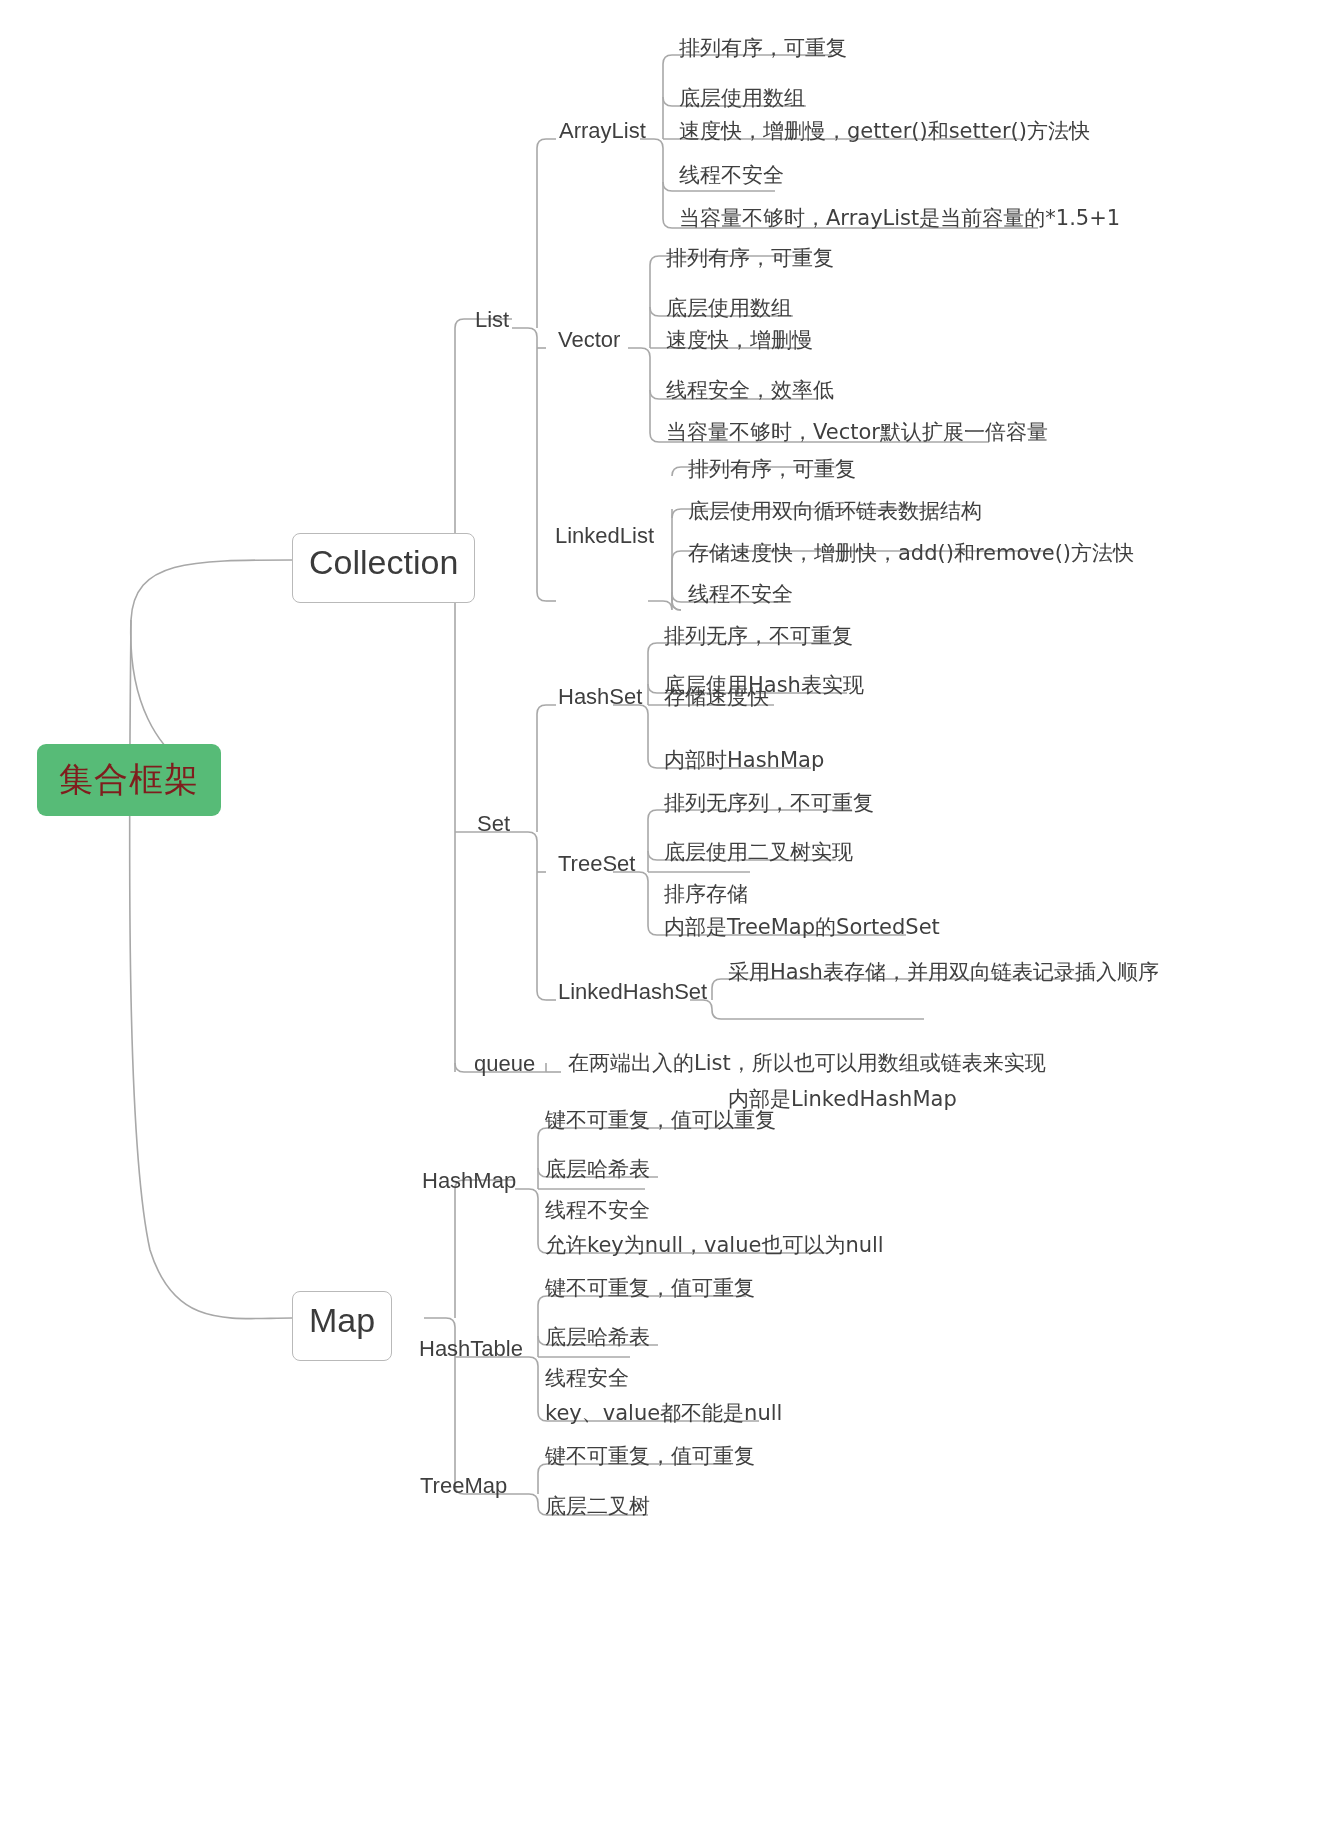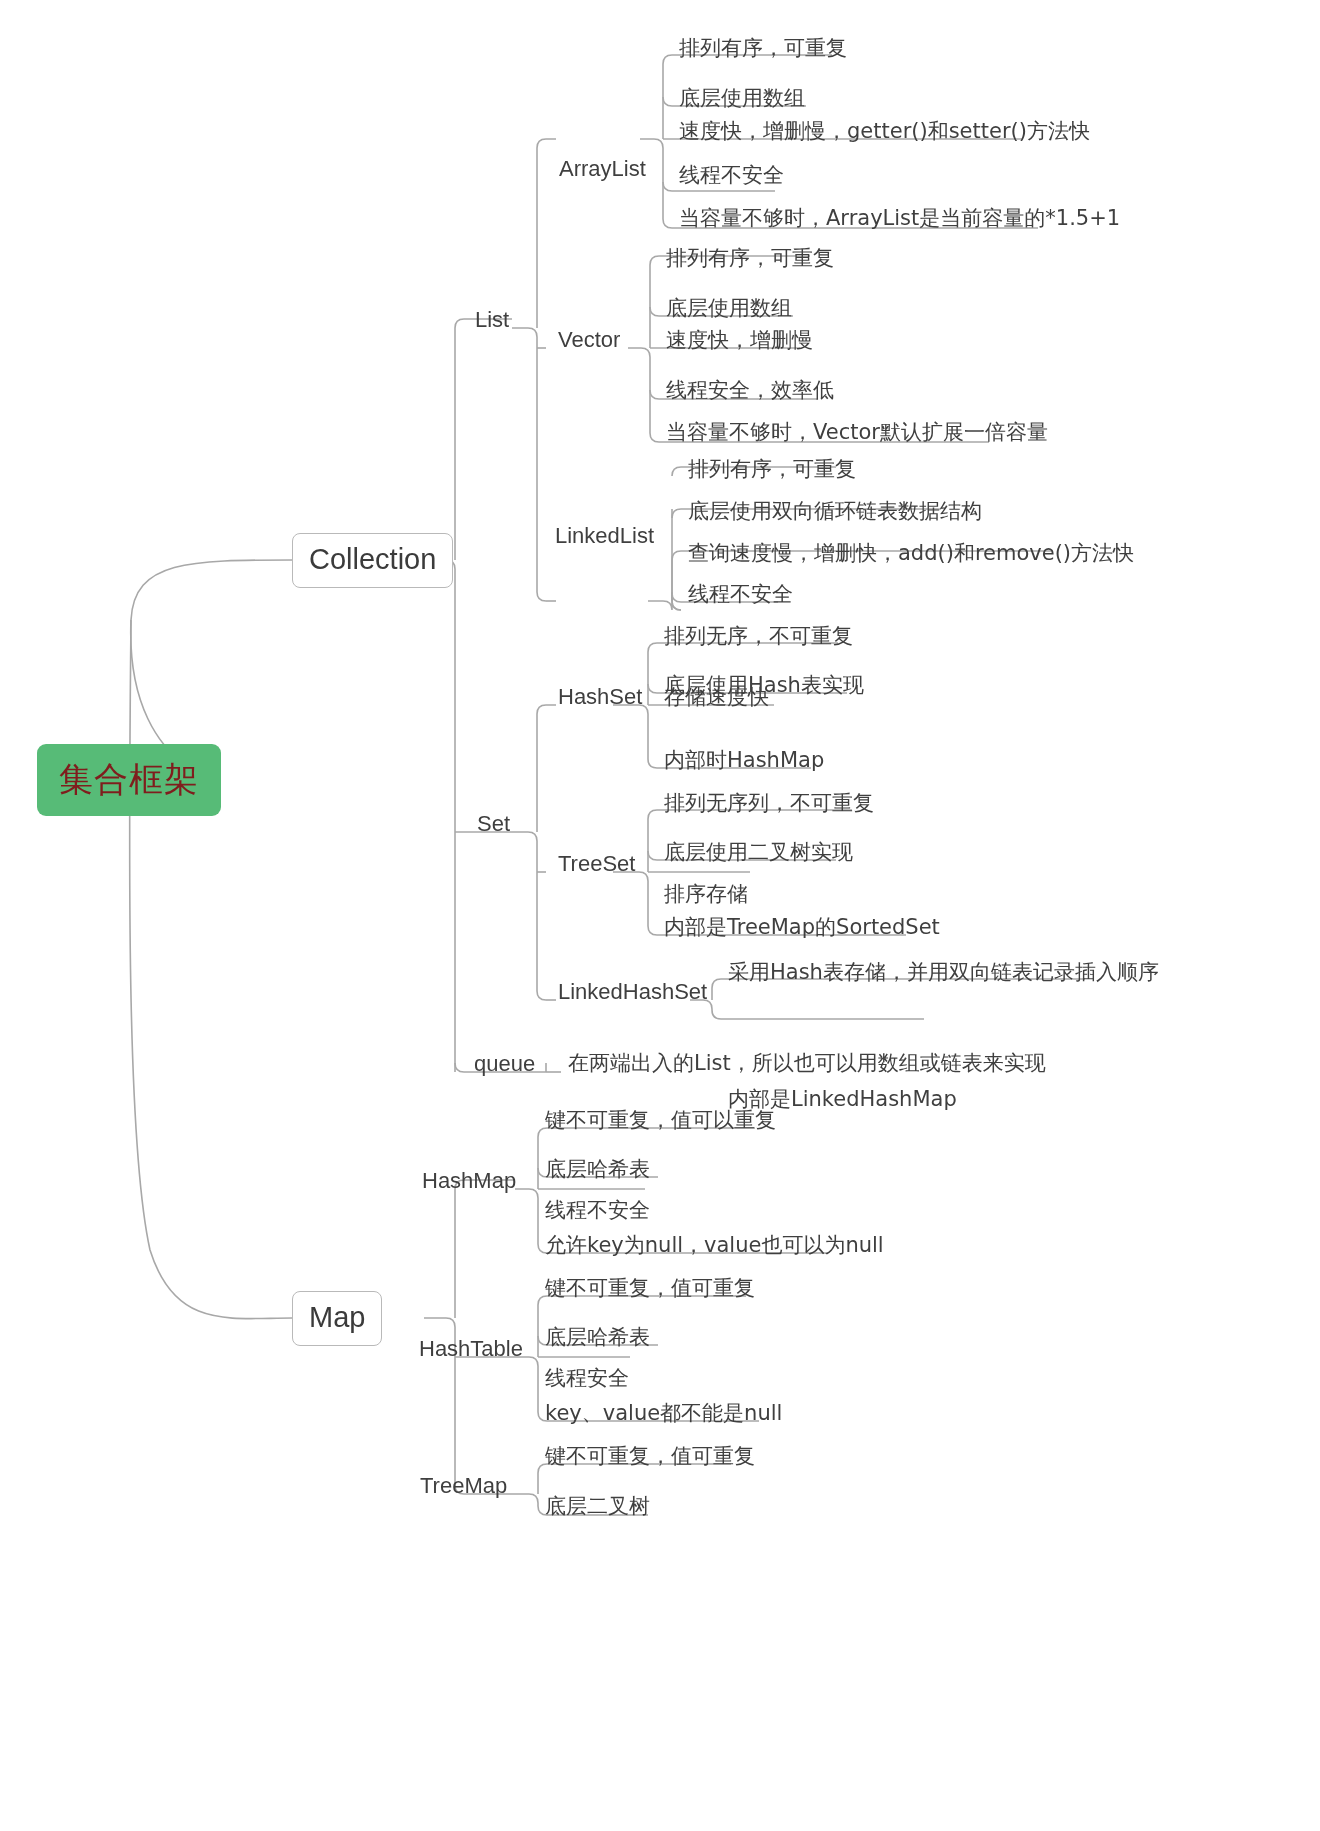--- a/index.html
+++ b/index.html
@@ -41,22 +41,22 @@
     font-size: 34px;
     padding: 18px 22px 20px 22px;
     letter-spacing: 1px;
     box-sizing: border-box;
   }
   
   .node-l1 {
     background: #ffffff;
     border: 1px solid #b9b9b9;
     border-radius: 8px;
-    font-size: 29px;
-    padding: 11px 16px 13px 16px;
+    font-size: 34px;
+    padding: 11px 16px 23px 16px;
     color: #3b3b3b;
     box-sizing: border-box;
   }
   
   .node-l2 {
     font-size: 22px;
     color: #3f3f3f;
     padding: 0 6px 5px 6px;
   }
   
@@ -155,21 +155,21 @@
 
   <div class="node node-root" style="left:37px; top:744px;">集合框架</div>
 
   <div class="node node-l1" style="left:292px; top:533px;">Collection</div>
   <div class="node node-l1" style="left:292px; top:1291px;">Map</div>
 
   <div class="node node-l2" style="left:469px; top:309px;">List</div>
   <div class="node node-l2" style="left:471px; top:813px;">Set</div>
   <div class="node node-l2" style="left:468px; top:1053px;">queue</div>
 
-  <div class="node node-l2" style="left:553px; top:120px;margin-top:38px;">ArrayList</div>
+  <div class="node node-l2" style="left:553px; top:120px;">ArrayList</div>
   <div class="node node-l2" style="left:552px; top:329px;">Vector</div>
   <div class="node node-l2" style="left:549px; top:525px;">LinkedList</div>
 
   <div class="node node-l2" style="left:552px; top:686px;">HashSet</div>
   <div class="node node-l2" style="left:552px; top:853px;">TreeSet</div>
   <div class="node node-l2" style="left:552px; top:981px;">LinkedHashSet</div>
 
   <div class="node node-l2" style="left:416px; top:1170px;">HashMap</div>
   <div class="node node-l2" style="left:413px; top:1338px;">HashTable</div>
   <div class="node node-l2" style="left:414px; top:1475px;">TreeMap</div>
@@ -181,21 +181,21 @@
   <div class="node node-l3 cjk" style="left:674px; top:208px;">当容量不够时，ArrayList是当前容量的*1.5+1</div>
 
   <div class="node node-l3 cjk" style="left:661px; top:248px;">排列有序，可重复</div>
   <div class="node node-l3 cjk" style="left:661px; top:298px;">底层使用数组</div>
   <div class="node node-l3 cjk" style="left:661px; top:330px;">速度快，增删慢</div>
   <div class="node node-l3 cjk" style="left:661px; top:380px;">线程安全，效率低</div>
   <div class="node node-l3 cjk" style="left:661px; top:422px;">当容量不够时，Vector默认扩展一倍容量</div>
 
   <div class="node node-l3 cjk" style="left:683px; top:459px;">排列有序，可重复</div>
   <div class="node node-l3 cjk" style="left:683px; top:501px;">底层使用双向循环链表数据结构</div>
-  <div class="node node-l3 cjk" style="left:683px; top:543px;">查询速度慢，增删快，add()和remove()方法快</div>
+  <div class="node node-l3 cjk" style="left:683px; top:543px;">存储速度快，增删快，add()和remove()方法快</div>
   <div class="node node-l3 cjk" style="left:683px; top:584px;">线程不安全</div>
 
   <div class="node node-l3 cjk" style="left:659px; top:626px;">排列无序，不可重复</div>
   <div class="node node-l3 cjk" style="left:659px; top:675px;">底层使用Hash表实现</div>
   <div class="node node-l3 cjk" style="left:659px; top:687px;">存储速度快</div>
   <div class="node node-l3 cjk" style="left:659px; top:750px;">内部时HashMap</div>
 
   <div class="node node-l3 cjk" style="left:659px; top:793px;">排列无序列，不可重复</div>
   <div class="node node-l3 cjk" style="left:659px; top:842px;">底层使用二叉树实现</div>
   <div class="node node-l3 cjk" style="left:659px; top:884px;text-align:right;">排序存储</div>

